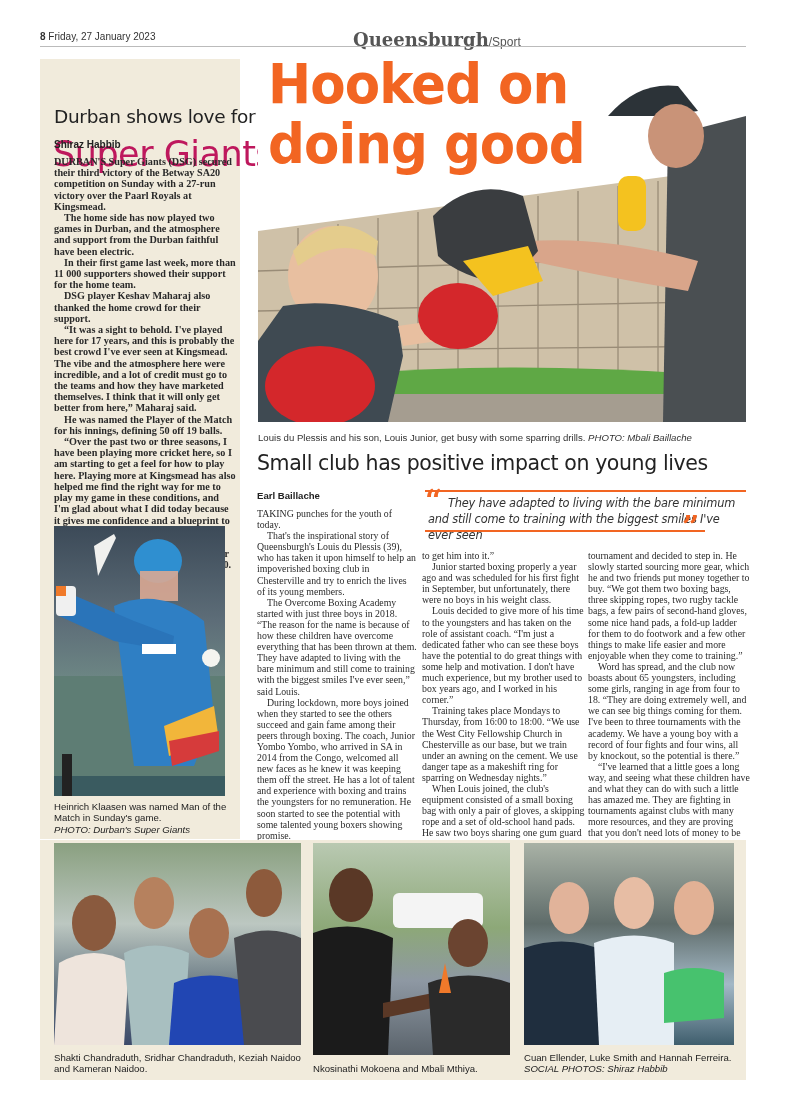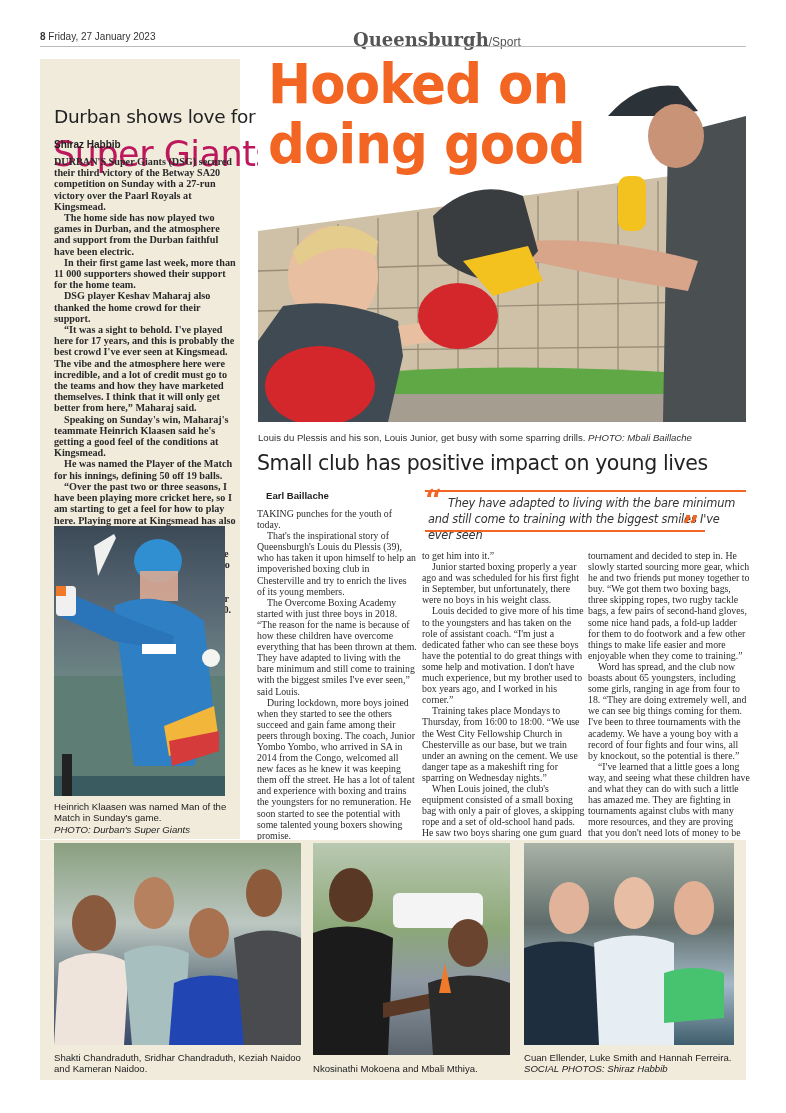--- a/index.html
+++ b/index.html
@@ -23,21 +23,21 @@
   .sb-body p:first-child { text-indent:0; }
   .sb-photo { left:54px; top:526px; width:171px; height:270px; overflow:hidden; background:linear-gradient(180deg,#3c4a58 0%,#5d6d78 35%,#6f8a86 60%,#56786f 100%); }
   .sb-cap { left:54px; top:801px; width:185px; font-family:"Liberation Sans", sans-serif; font-size:9.6px; line-height:11.4px; color:#222; }
   .sb-cap i { font-style:italic; }
 
   
   .headline { left:268px; top:54px; font-family:"DejaVu Sans", sans-serif; font-weight:bold; font-size:56px; line-height:60px; color:#f26522; letter-spacing:-1px; transform:scaleX(0.92); transform-origin:left top; }
   .main-photo { left:258px; top:56px; width:488px; height:366px; overflow:hidden; }
   .main-cap { left:258px; top:432px; font-family:"Liberation Sans", sans-serif; font-size:9.6px; color:#333; }
   .sub-head { left:257px; top:451px; font-family:"DejaVu Sans", sans-serif; font-size:20.5px; color:#222; letter-spacing:-0.4px; }
-  .byline2 { left:257px; top:490px; font-family:"Liberation Sans", sans-serif; font-weight:bold; font-size:9.6px;margin-left:9px; }
+  .byline2 { left:257px; top:490px; font-family:"Liberation Sans", sans-serif; font-weight:bold; font-size:9.6px; }
   .col { font-size:9.8px; line-height:11.1px; color:#2a2a2a; }
   .col p { margin:0; text-indent:10px; }
   .col p.noind { text-indent:0; }
   .col1 { left:257px; top:508px; width:160px; }
   .col2 { left:422px; top:550px; width:163px; }
   .col3 { left:588px; top:550px; width:162px; }
 
   .pull { left:425px; top:490px; width:320px; height:41px; }
   .pull .line-top { position:absolute; left:0; top:0; width:321px; height:2px; background:#f26522; }
   .pull .line-bot { position:absolute; left:0; top:40px; width:280px; height:2px; background:#f26522; }
@@ -71,21 +71,20 @@
 <div class="abs sidebar"></div>
 <div class="abs sb-title1">Durban shows love for</div>
 <div class="abs sb-title2">Super Giants</div>
 <div class="abs sb-byline">Shiraz Habbib</div>
 <div class="abs sb-body">
   <p>DURBAN'S Super Giants (DSG) secured their third victory of the Betway SA20 competition on Sunday with a 27-run victory over the Paarl Royals at Kingsmead.</p>
   <p>The home side has now played two games in Durban, and the atmosphere and support from the Durban faithful have been electric.</p>
   <p>In their first game last week, more than 11 000 supporters showed their support for the home team.</p>
   <p>DSG player Keshav Maharaj also thanked the home crowd for their support.</p>
   <p>“It was a sight to behold. I've played here for 17 years, and this is probably the best crowd I've ever seen at Kingsmead. The vibe and the atmosphere here were incredible, and a lot of credit must go to the teams and how they have marketed themselves. I think that it will only get better from here,” Maharaj said.</p>
-  <p>Speaking on Sunday's win, Maharaj's teammate Heinrich Klaasen said he's getting a good feel of the conditions at Kingsmead.</p>
   <p>He was named the Player of the Match for his innings, defining 50 off 19 balls.</p>
   <p>“Over the past two or three seasons, I have been playing more cricket here, so I am starting to get a feel for how to play here. Playing more at Kingsmead has also helped me find the right way for me to play my game in these conditions, and I'm glad about what I did today because it gives me confidence and a blueprint to work from.”</p>
   <p>The Super Giants will now face the same opposition on Tuesday before their next home game this Friday, January 20.</p>
 </div>
 <div class="abs sb-photo" title="Cricketer batting in blue Durban's Super Giants kit">
   <svg width="171" height="270" viewBox="0 0 171 270">
     <rect x="0" y="150" width="171" height="120" fill="#5e7d74"></rect>
     <path d="M40 20 L60 8 L62 12 L44 50 Z" fill="#f0f0ee"></path>
     <ellipse cx="104" cy="35" rx="24" ry="22" fill="#2f8fd0"></ellipse>
     <rect x="86" y="45" width="38" height="30" fill="#d9a894" opacity="0.9"></rect>

